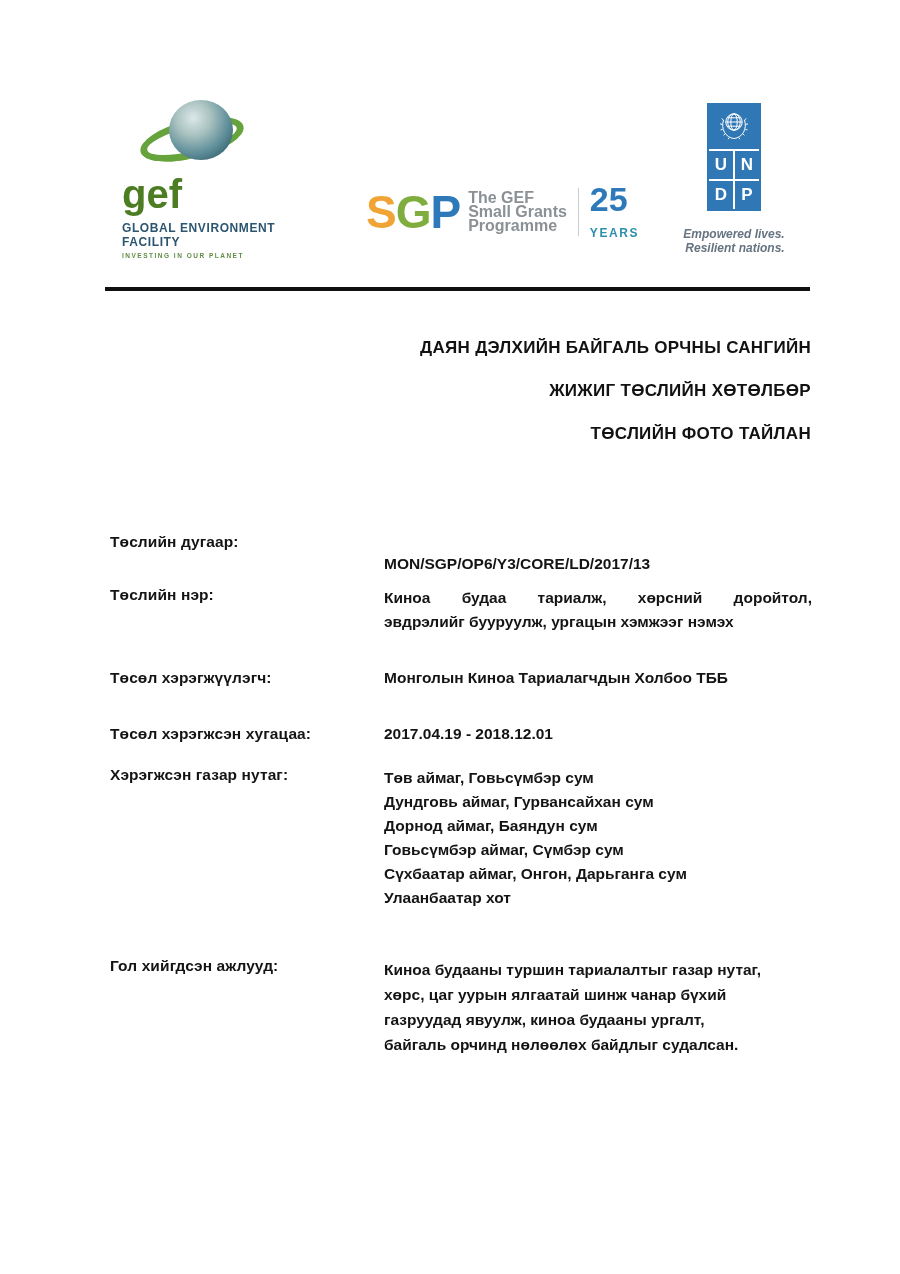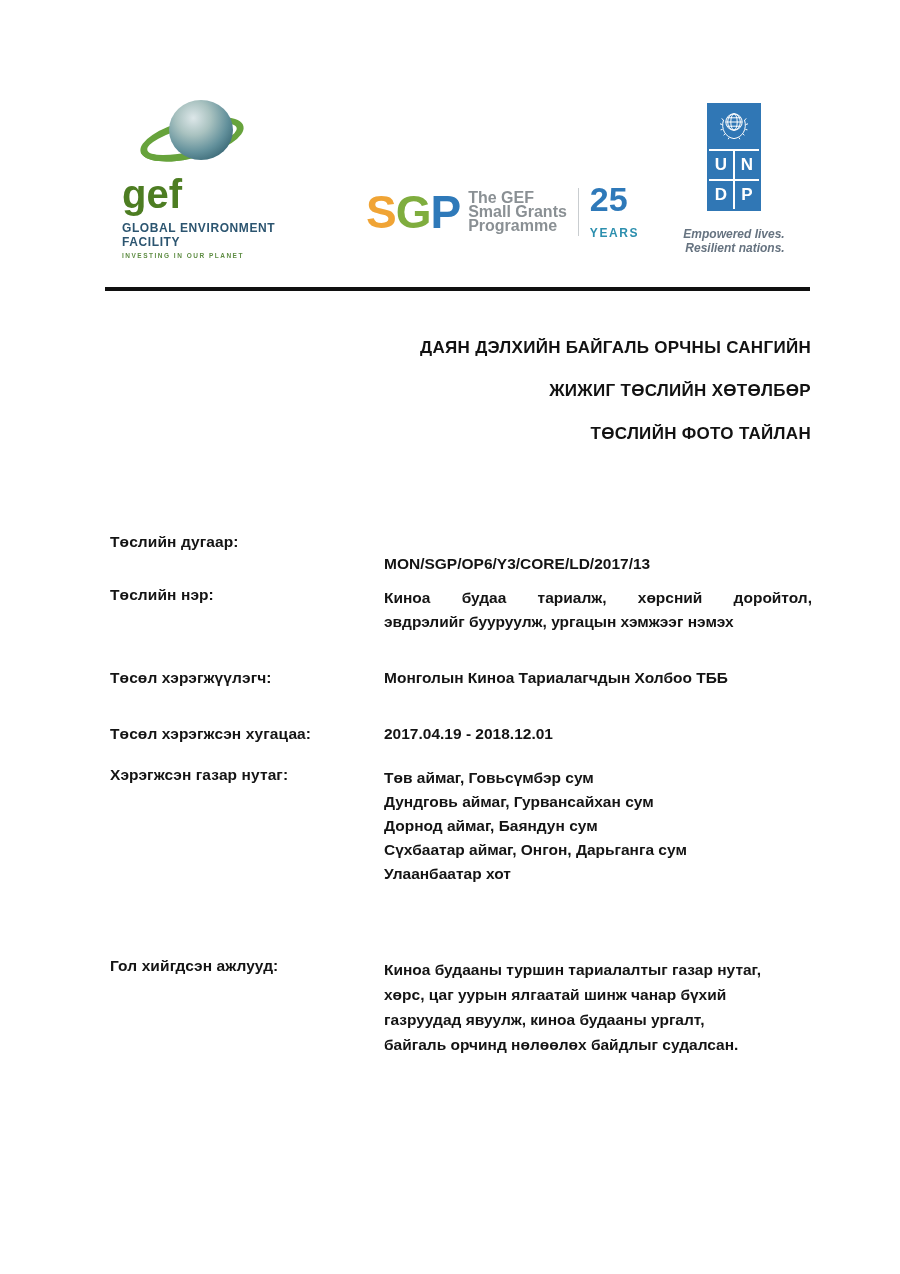--- a/index.html
+++ b/index.html
@@ -142,20 +142,21 @@
   <div class="row-value" style="top:669px">Монголын Киноа Тариалагчдын Холбоо ТББ</div>
 
   <div class="row-label" style="top:725px">Төсөл хэрэгжсэн хугацаа:</div>
   <div class="row-value" style="top:725px">2017.04.19 - 2018.12.01</div>
 
   <div class="row-label" style="top:766px">Хэрэгжсэн газар нутаг:</div>
   <div class="row-value" style="top:766px">
     <div class="vline">Төв аймаг, Говьсүмбэр сум</div>
     <div class="vline">Дундговь аймаг, Гурвансайхан сум</div>
     <div class="vline">Дорнод аймаг, Баяндун сум</div>
+    <div class="vline">Говьсүмбэр аймаг, Сүмбэр сум</div>
     <div class="vline">Сүхбаатар аймаг, Онгон, Дарьганга сум</div>
     <div class="vline">Улаанбаатар хот</div>
   </div>
 
   <div class="row-label" style="top:957px">Гол хийгдсэн ажлууд:</div>
   <div class="row-value" style="top:957px">
     <div class="vline25">Киноа будааны туршин тариалалтыг газар нутаг,</div>
     <div class="vline25">хөрс, цаг уурын ялгаатай шинж чанар бүхий</div>
     <div class="vline25">газруудад явуулж, киноа будааны ургалт,</div>
     <div class="vline25">байгаль орчинд нөлөөлөх байдлыг судалсан.</div>

